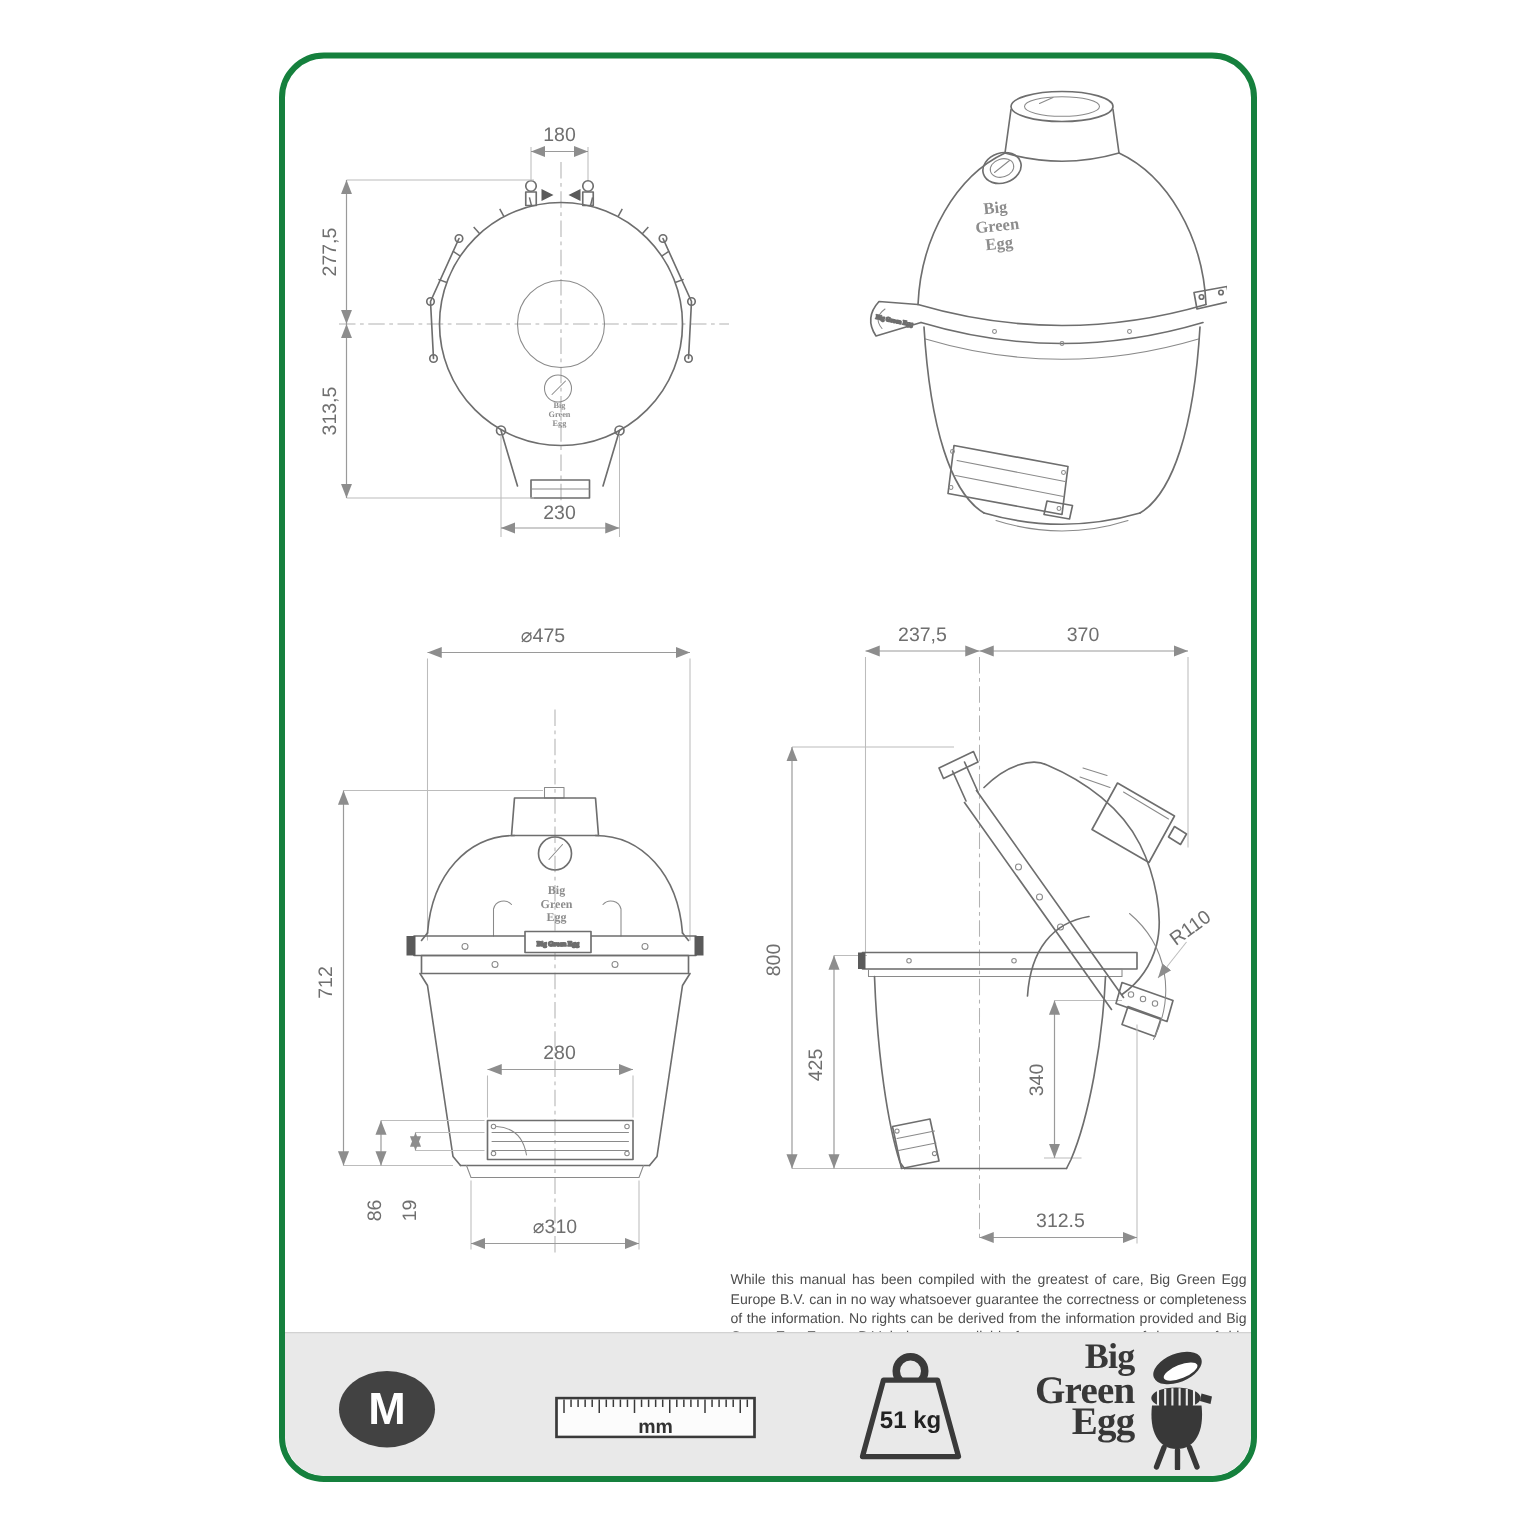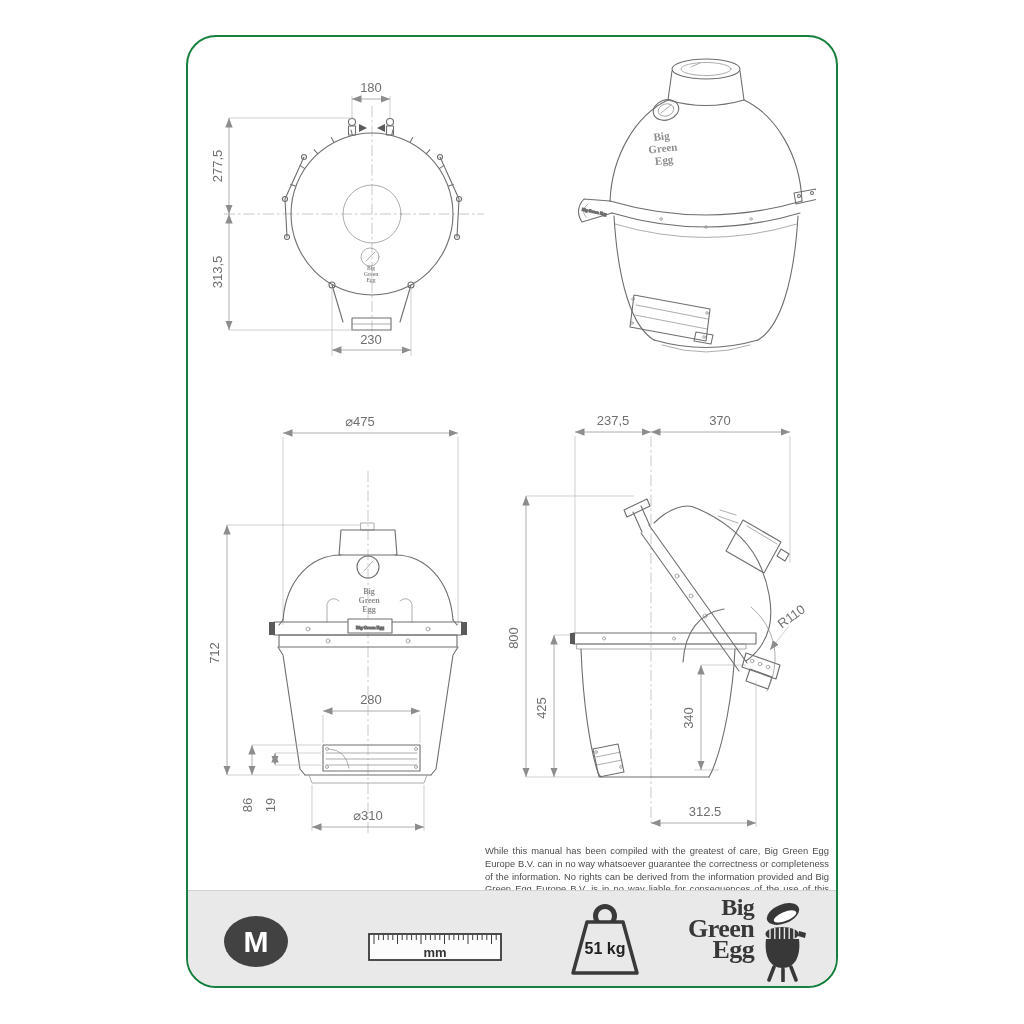--- a/index.html
+++ b/index.html
@@ -1,18 +1,18 @@
 <!DOCTYPE html>
 <html><head>
 <meta charset="utf-8">
 <style>
   html,body{margin:0;padding:0;background:#ffffff;}
   body{width:1024px;height:1024px;position:relative;font-family:"Liberation Sans",sans-serif;}
   .card{position:absolute;left:186px;top:35px;width:652px;height:953px;background:#fff;
-        border:2px solid #15803d;border-radius:30px;box-sizing:border-box;overflow:hidden;}
+        border:4px solid #15803d;border-radius:30px;box-sizing:border-box;overflow:hidden;}
   .abs{position:absolute;}
   
   .part{fill:none;stroke:#6e6e6e;stroke-width:1.1;stroke-linejoin:round;stroke-linecap:round;}
   .thin{fill:none;stroke:#8a8a8a;stroke-width:0.7;stroke-linejoin:round;stroke-linecap:round;}
   .dim{stroke:#9a9a9a;stroke-width:0.8;fill:none;marker-start:url(#dimarrow);marker-end:url(#dimarrow);}
   .ext{stroke:#bcbcbc;stroke-width:0.7;fill:none;}
   .cl{stroke:#b2b2b2;stroke-width:0.7;fill:none;stroke-dasharray:11 3 2.5 3;}
   .dimt{font:13px "Liberation Sans",sans-serif;fill:#6f6f6f;text-anchor:middle;}
   .emboss{fill:#8d8d8d;font-family:"Liberation Serif",serif;font-weight:bold;text-anchor:middle;}
   .darkfill{fill:#5a5a5a;stroke:none;}

